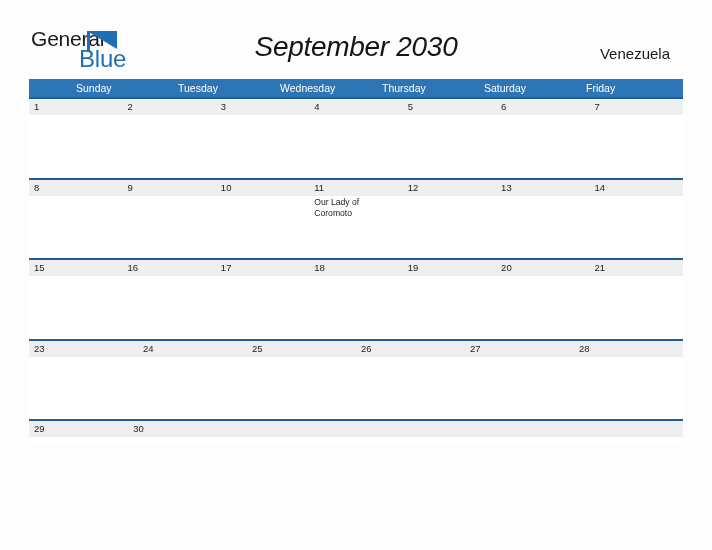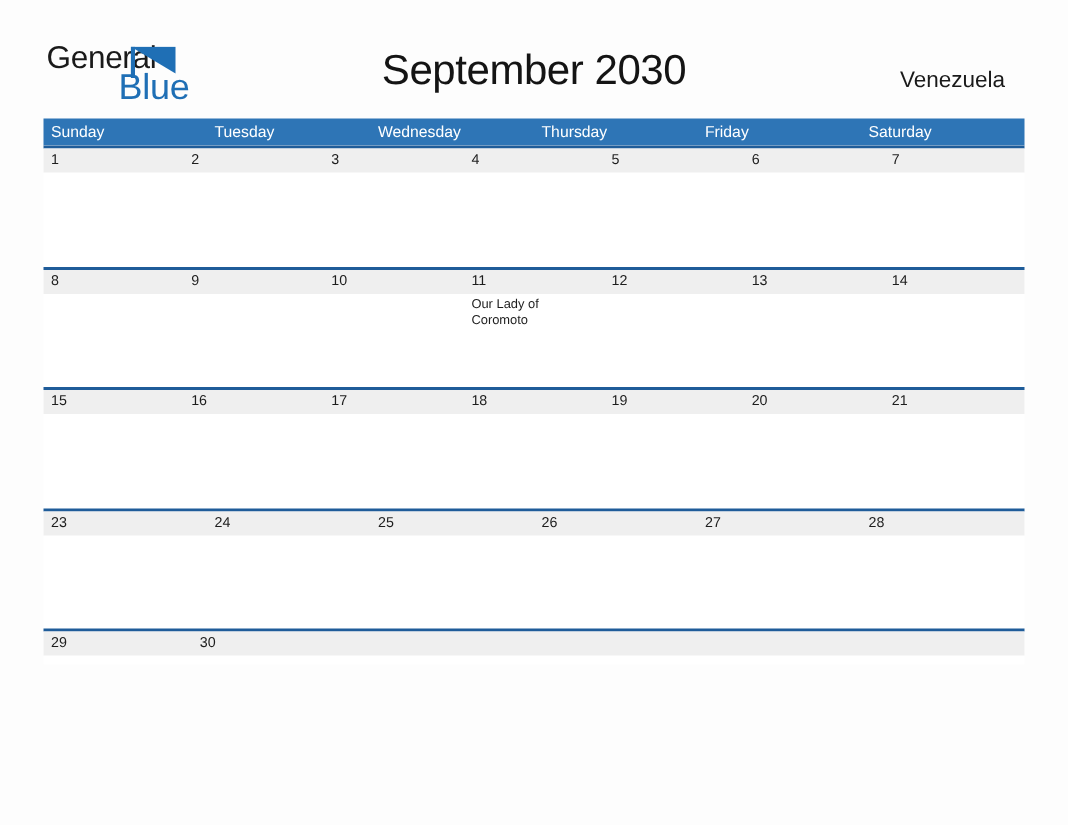--- a/index.html
+++ b/index.html
@@ -65,20 +65,21 @@
     position: absolute;
     left: 0;
     right: 0;
     top: 31px;
     text-align: center;
     font-size: 28px;
     color: #141414;
     font-weight: normal;
     letter-spacing: -0.3px;
     margin: 0;
+    font-style: italic;
   }
 
   .cal-country {
     position: absolute;
     right: 42px;
     top: 45px;
     font-size: 15px;
     color: #1a1a1a;
   }
 
@@ -87,20 +88,21 @@
     position: absolute;
     left: 29px;
     top: 79px;
     width: 654px;
   }
 
   .weekday-row {
     display: flex;
     background: #2e75b6;
     height: 18px;
+    padding-left: 42px;
   }
   .weekday-cell {
     flex: 1 1 0;
     color: #ffffff;
     font-size: 10.5px;
     line-height: 18px;
     padding-left: 5px;
     box-sizing: border-box;
     white-space: nowrap;
     overflow: hidden;
@@ -180,22 +182,22 @@
 
   </div>
 
   <div class="calendar">
 
     <div class="weekday-row">
       <div class="weekday-cell">Sunday</div>
       <div class="weekday-cell">Tuesday</div>
       <div class="weekday-cell">Wednesday</div>
       <div class="weekday-cell">Thursday</div>
+      <div class="weekday-cell">Saturday</div>
       <div class="weekday-cell">Friday</div>
-      <div class="weekday-cell">Saturday</div>
     </div>
 
     <div class="week-row">
       <div class="day-cell">
         <span class="day-num">1</span>
         <span class="day-event"></span>
       </div>
       <div class="day-cell">
         <span class="day-num">2</span>
         <span class="day-event"></span>

